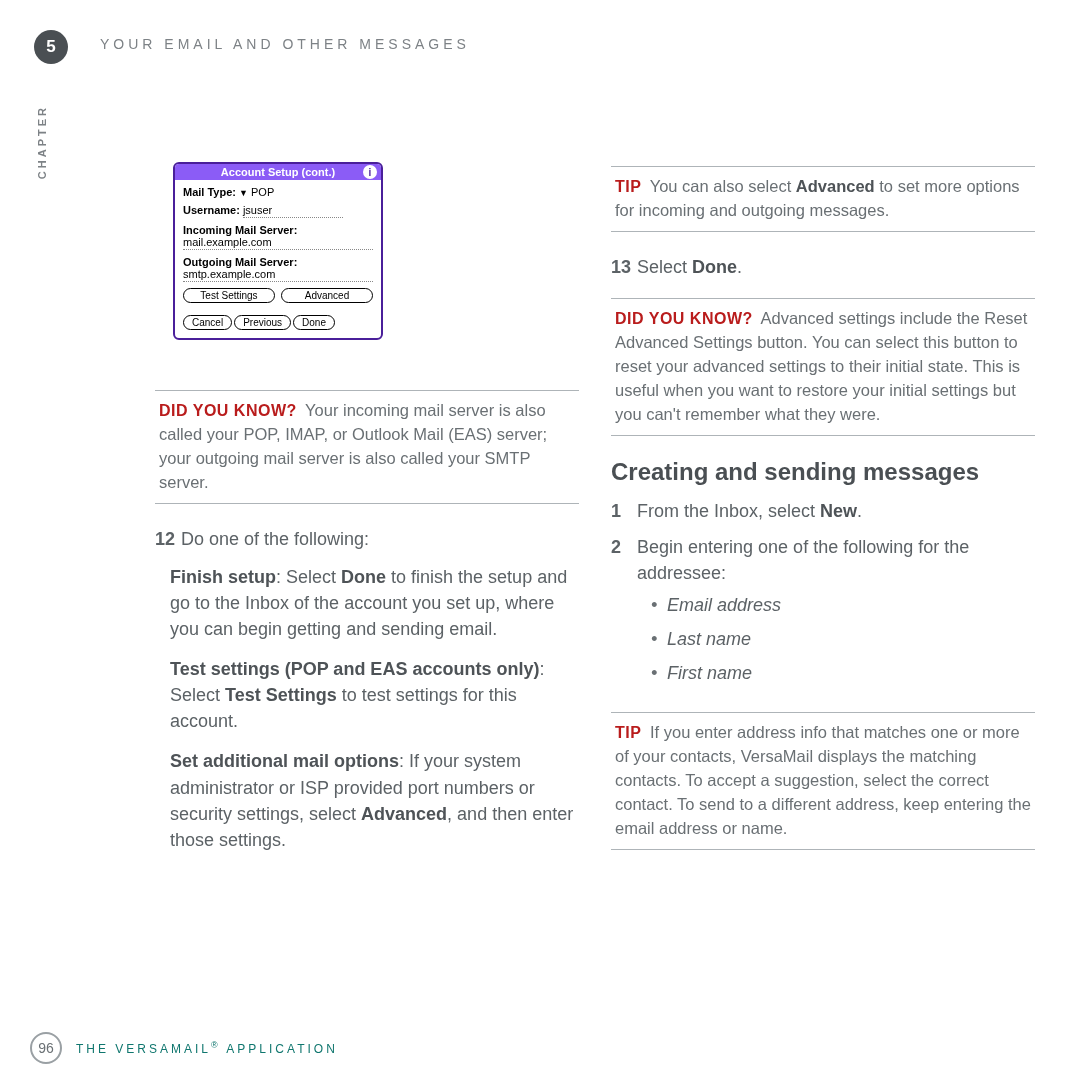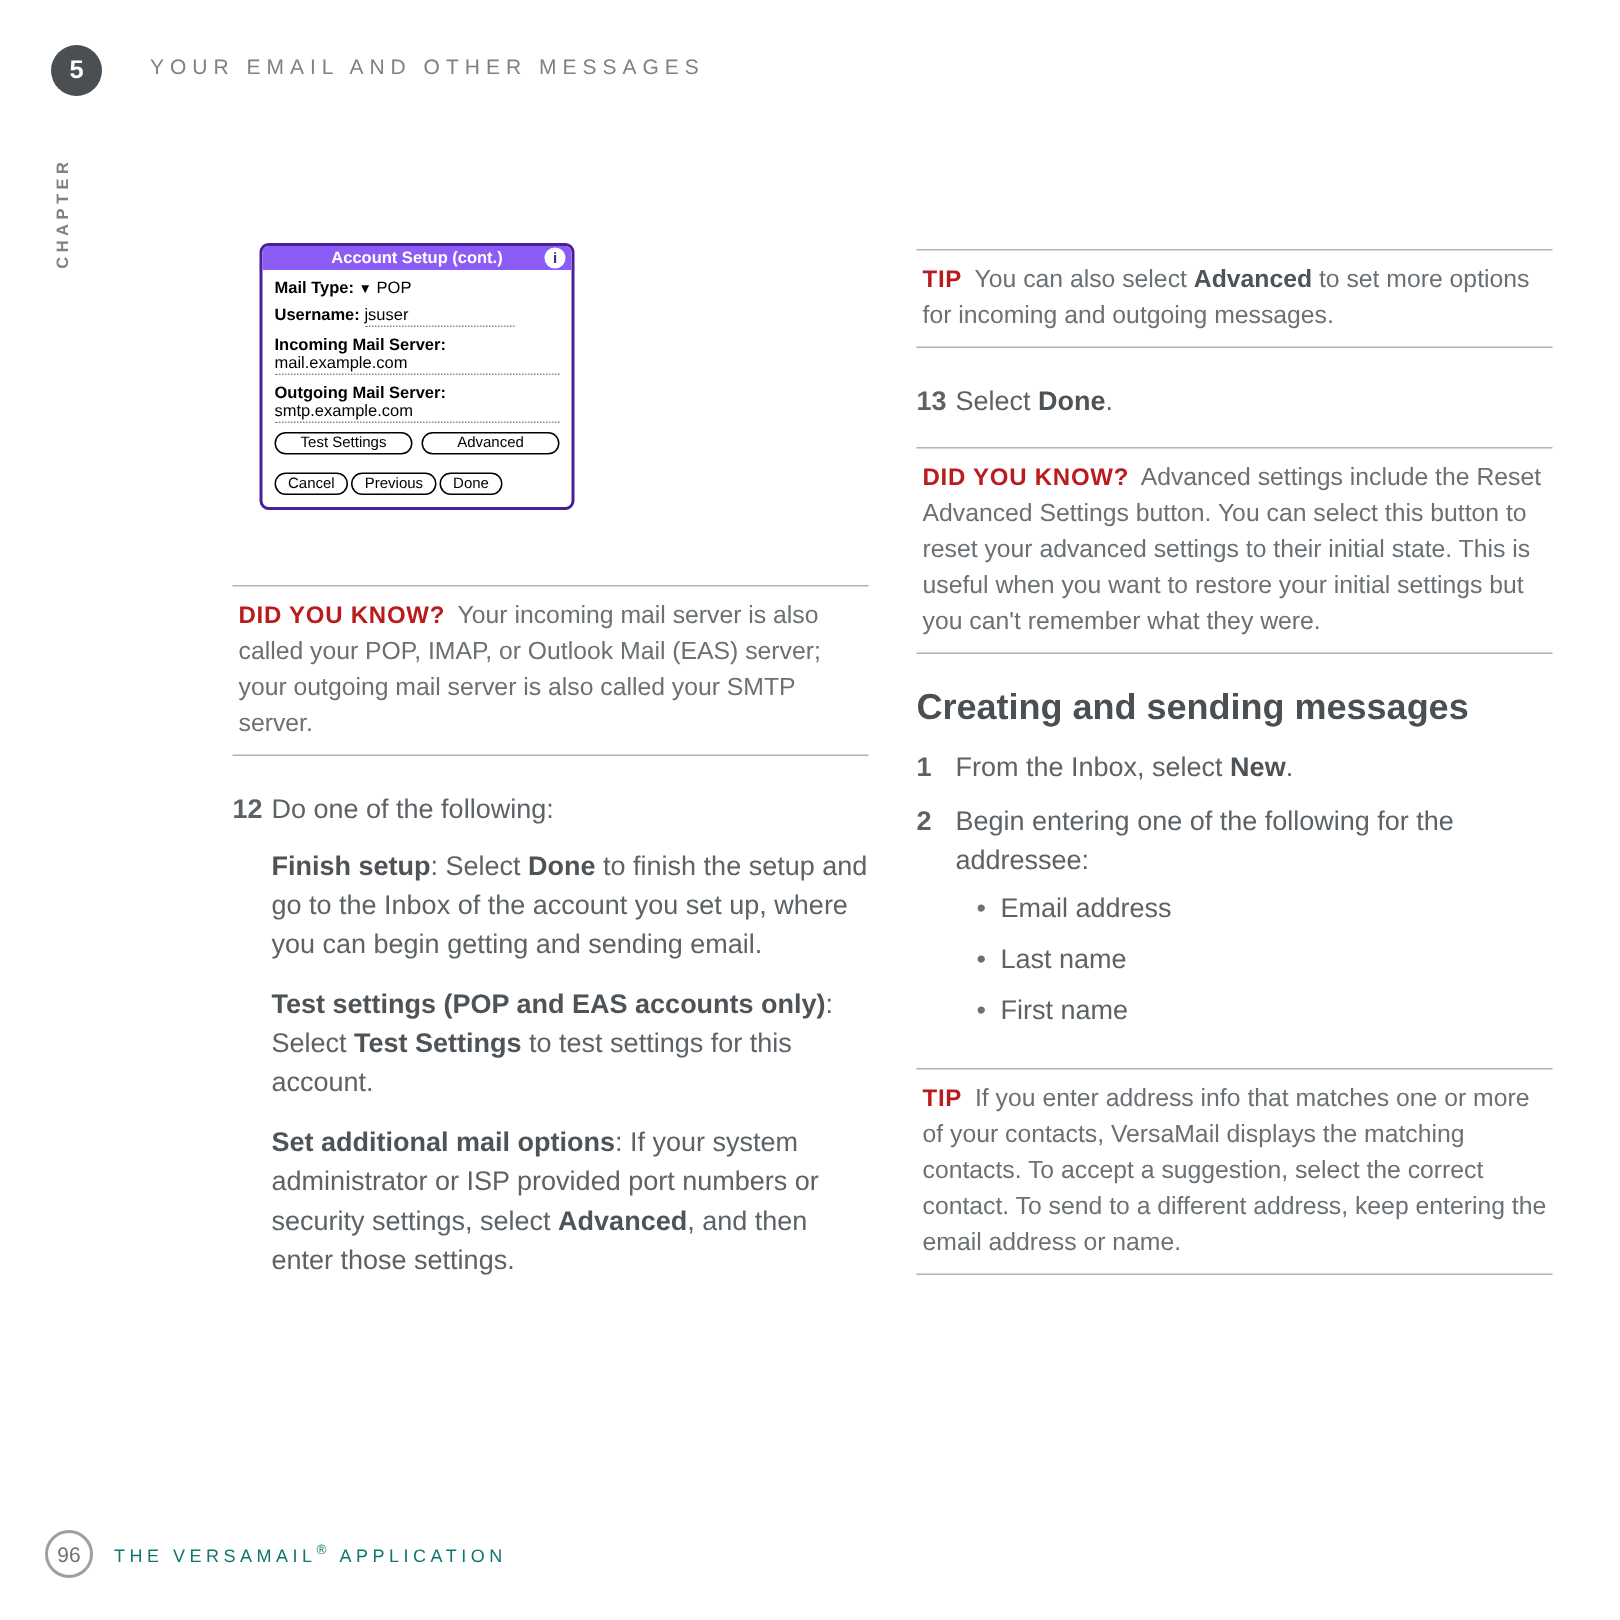--- a/index.html
+++ b/index.html
@@ -141,32 +141,32 @@
     font-weight: 700;
     font-size: 16px;
     letter-spacing: 0.5px;
     margin-right: 4px;
   }
   
   .body-text { font-size: 18px; line-height: 1.45; color: #5c6266; }
   .step { display: flex; margin-bottom: 10px; }
   .step-num { width: 26px; font-weight: 700; flex-shrink: 0; }
   .step-body { flex: 1; }
-  .sub { margin: 12px 0 0 26px; }
+  .sub { margin: 12px 0 0 15px; }
   .sub p { margin-bottom: 14px; }
   strong { color: #4e5357; font-weight: 700; }
   .heading { font-weight: 700; color: #4a4f53; font-size: 24px; margin: 10px 0 12px 0; }
   ul.bullets { list-style: none; padding-left: 14px; margin-top: 6px; }
-  ul.bullets li { position: relative; padding-left: 16px; margin-bottom: 8px; }
+  ul.bullets li { position: relative; padding-left: 16px; margin-bottom: 8px; font-style: italic; }
   ul.bullets li::before { content: "•"; position: absolute; left: 0; color: #6a7074; }
   
   .footer {
     position: absolute;
     left: 30px;
-    bottom: 28px;
+    bottom: 16px;
     display: flex;
     align-items: center;
     gap: 14px;
   }
   .page-badge {
     width: 32px;
     height: 32px;
     border: 2px solid #9aa0a4;
     border-radius: 50%;
     color: #6a7074;

